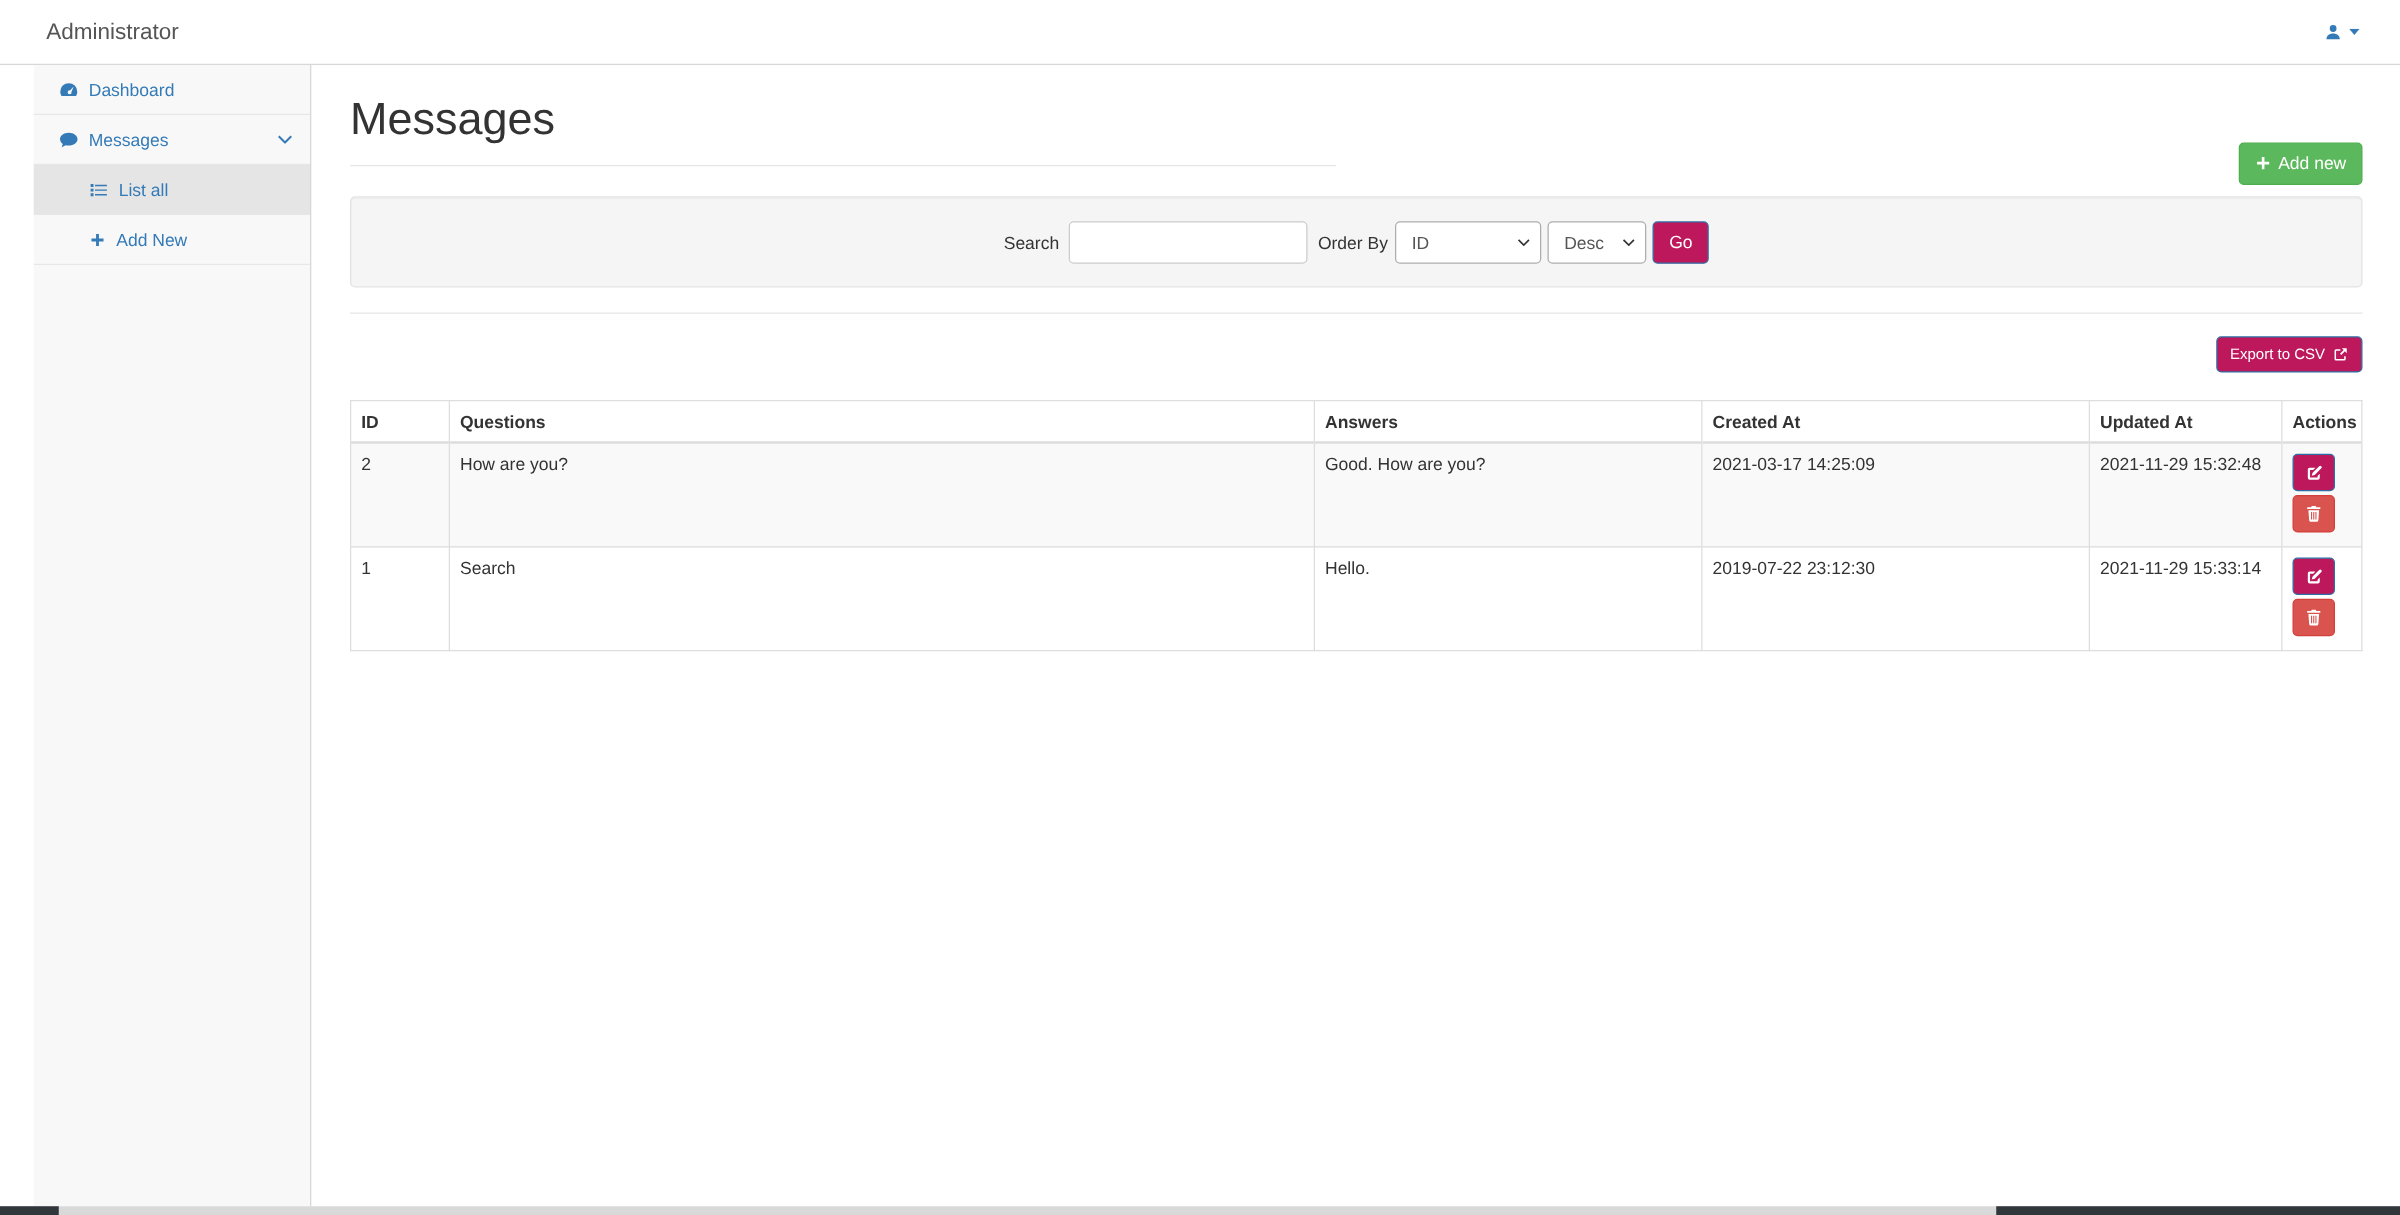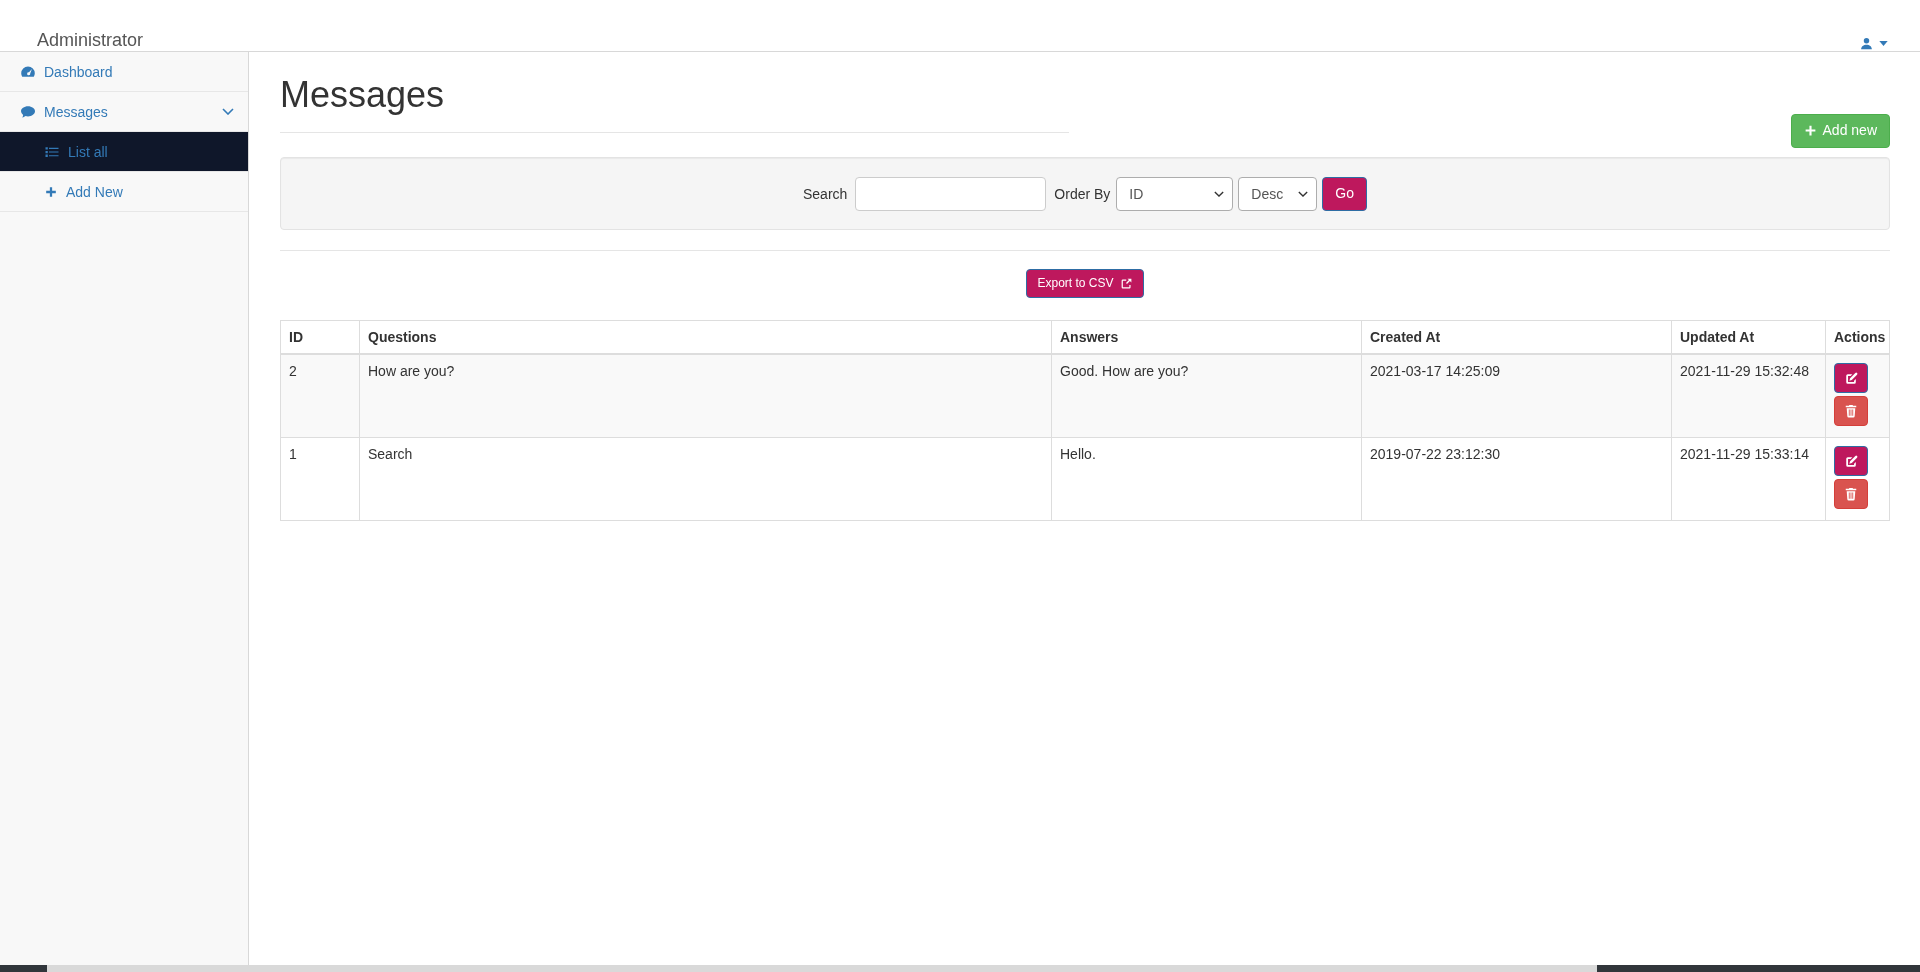--- a/index.html
+++ b/index.html
@@ -1,31 +1,31 @@
 <!DOCTYPE html>
 <html><head>
 <meta charset="utf-8">
 <style>
   * { margin:0; padding:0; box-sizing:border-box; }
   html,body { width:1920px; height:972px; overflow:hidden; background:#fff;
     font-family:"Liberation Sans", sans-serif; font-size:14px; color:#333; }
 
   
   .topbar { height:52px; background:#fff; border-bottom:1px solid #d8d8d8;
-    display:flex; align-items:flex-end; justify-content:space-between; padding:0 32px 0 37px; }
+    display:flex; align-items:center; justify-content:space-between; padding:0 32px 0 37px; }
   .topbar-title { font-size:18px; color:#555; }
   .user-menu { display:flex; align-items:center; gap:5px; color:#337ab7; cursor:pointer; }
 
   
-  .layout { display:flex; height:913px; }
+  .layout { display:flex; height:913px;padding-left:27px; }
   .sidebar { width:250px; background:#f8f8f8; border-right:1px solid #d8d8d8; }
   .nav-item { height:40px; display:flex; align-items:center; gap:8px;
     padding:0 14px 0 20px; color:#337ab7; border-bottom:1px solid #e7e7e7; cursor:pointer; }
   .nav-item.sub { padding-left:44px; }
-  .nav-item.active { background:#0f172a;align-items:center; }
+  .nav-item.active { background:#e5e5e5;align-items:center; }
   .nav-item .grow { flex:1; }
   .nav-item svg { flex:0 0 auto; }
 
   .content { flex:1; padding:0 30px 0 31px; }
 
   
   .page-head { position:relative; }
   h1.page-title { font-size:36px; font-weight:500; color:#333; margin:22px 0 16px; }
   .half-hr { border:0; border-top:1px solid #e5e5e5; width:789px; margin:0; }
   .btn { display:inline-flex; align-items:center; gap:6px; border-radius:4px;
@@ -51,21 +51,21 @@
     border:1px solid #adadad; border-radius:4px; background:#fff; color:#555;
     font-size:14px; padding:5px 26px 5px 12px; font-family:"Liberation Sans", sans-serif; cursor:pointer; }
   .select-wrap.w-id select { width:117px; }
   .select-wrap.w-dir select { width:79px; }
   .select-caret { position:absolute; right:9px; top:14px; pointer-events:none; color:#333; }
   .go-btn { margin-left:5px; height:34px; }
 
   .full-hr { border:0; border-top:1px solid #e5e5e5; margin:20px 0 0; }
 
   
-  .export-row { display:flex; justify-content:center; margin-top:18px; }
+  .export-row { display:flex; justify-content:flex-end; margin-top:18px; }
   .btn-sm { font-size:12px; padding:5px 10px; }
 
   
   table.data { border-collapse:collapse; table-layout:fixed; width:1609px; margin-top:22px; }
   table.data th, table.data td { border:1px solid #ddd; padding:8px; text-align:left;
     vertical-align:top; font-size:14px; color:#333; }
   table.data th { border-bottom:2px solid #ddd; font-weight:bold; }
   table.data tr.striped td { background:#f9f9f9; }
   .col-id{width:79px}.col-q{width:692px}.col-a{width:310px}.col-c{width:310px}.col-u{width:154px}.col-act{width:64px}
   .action-btn { width:34px; height:30px; padding:0; display:flex; align-items:center;

